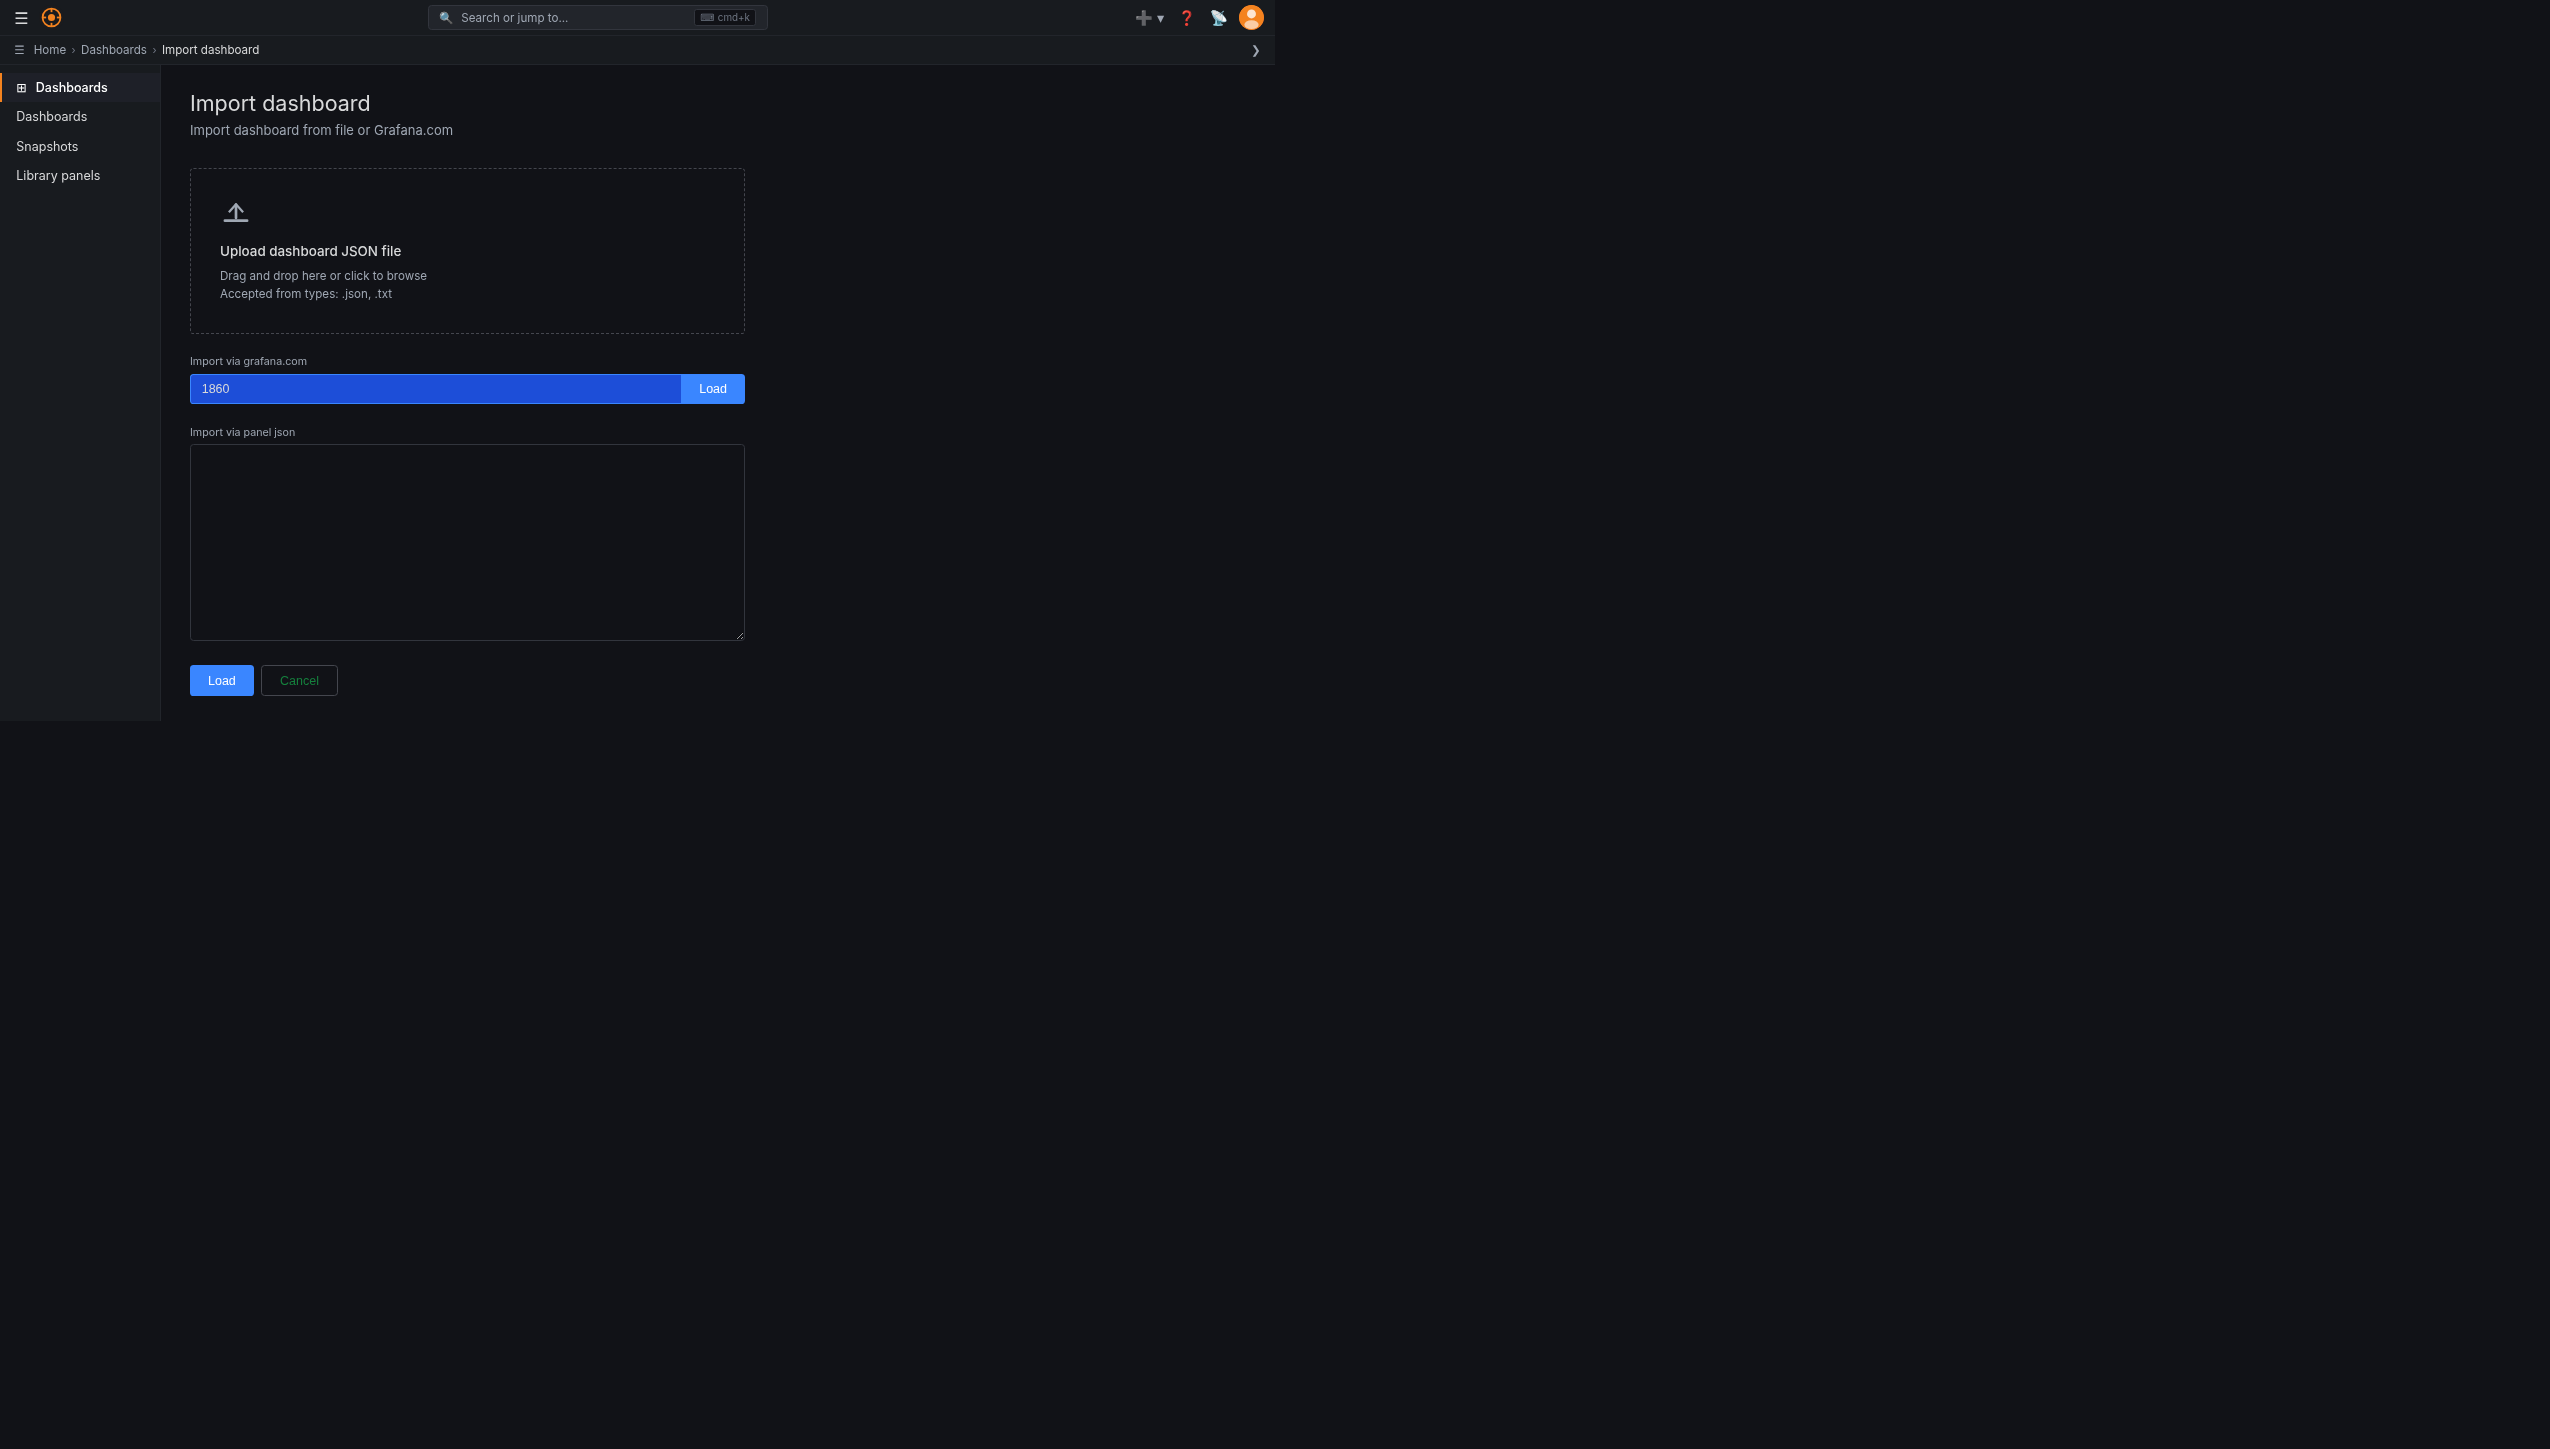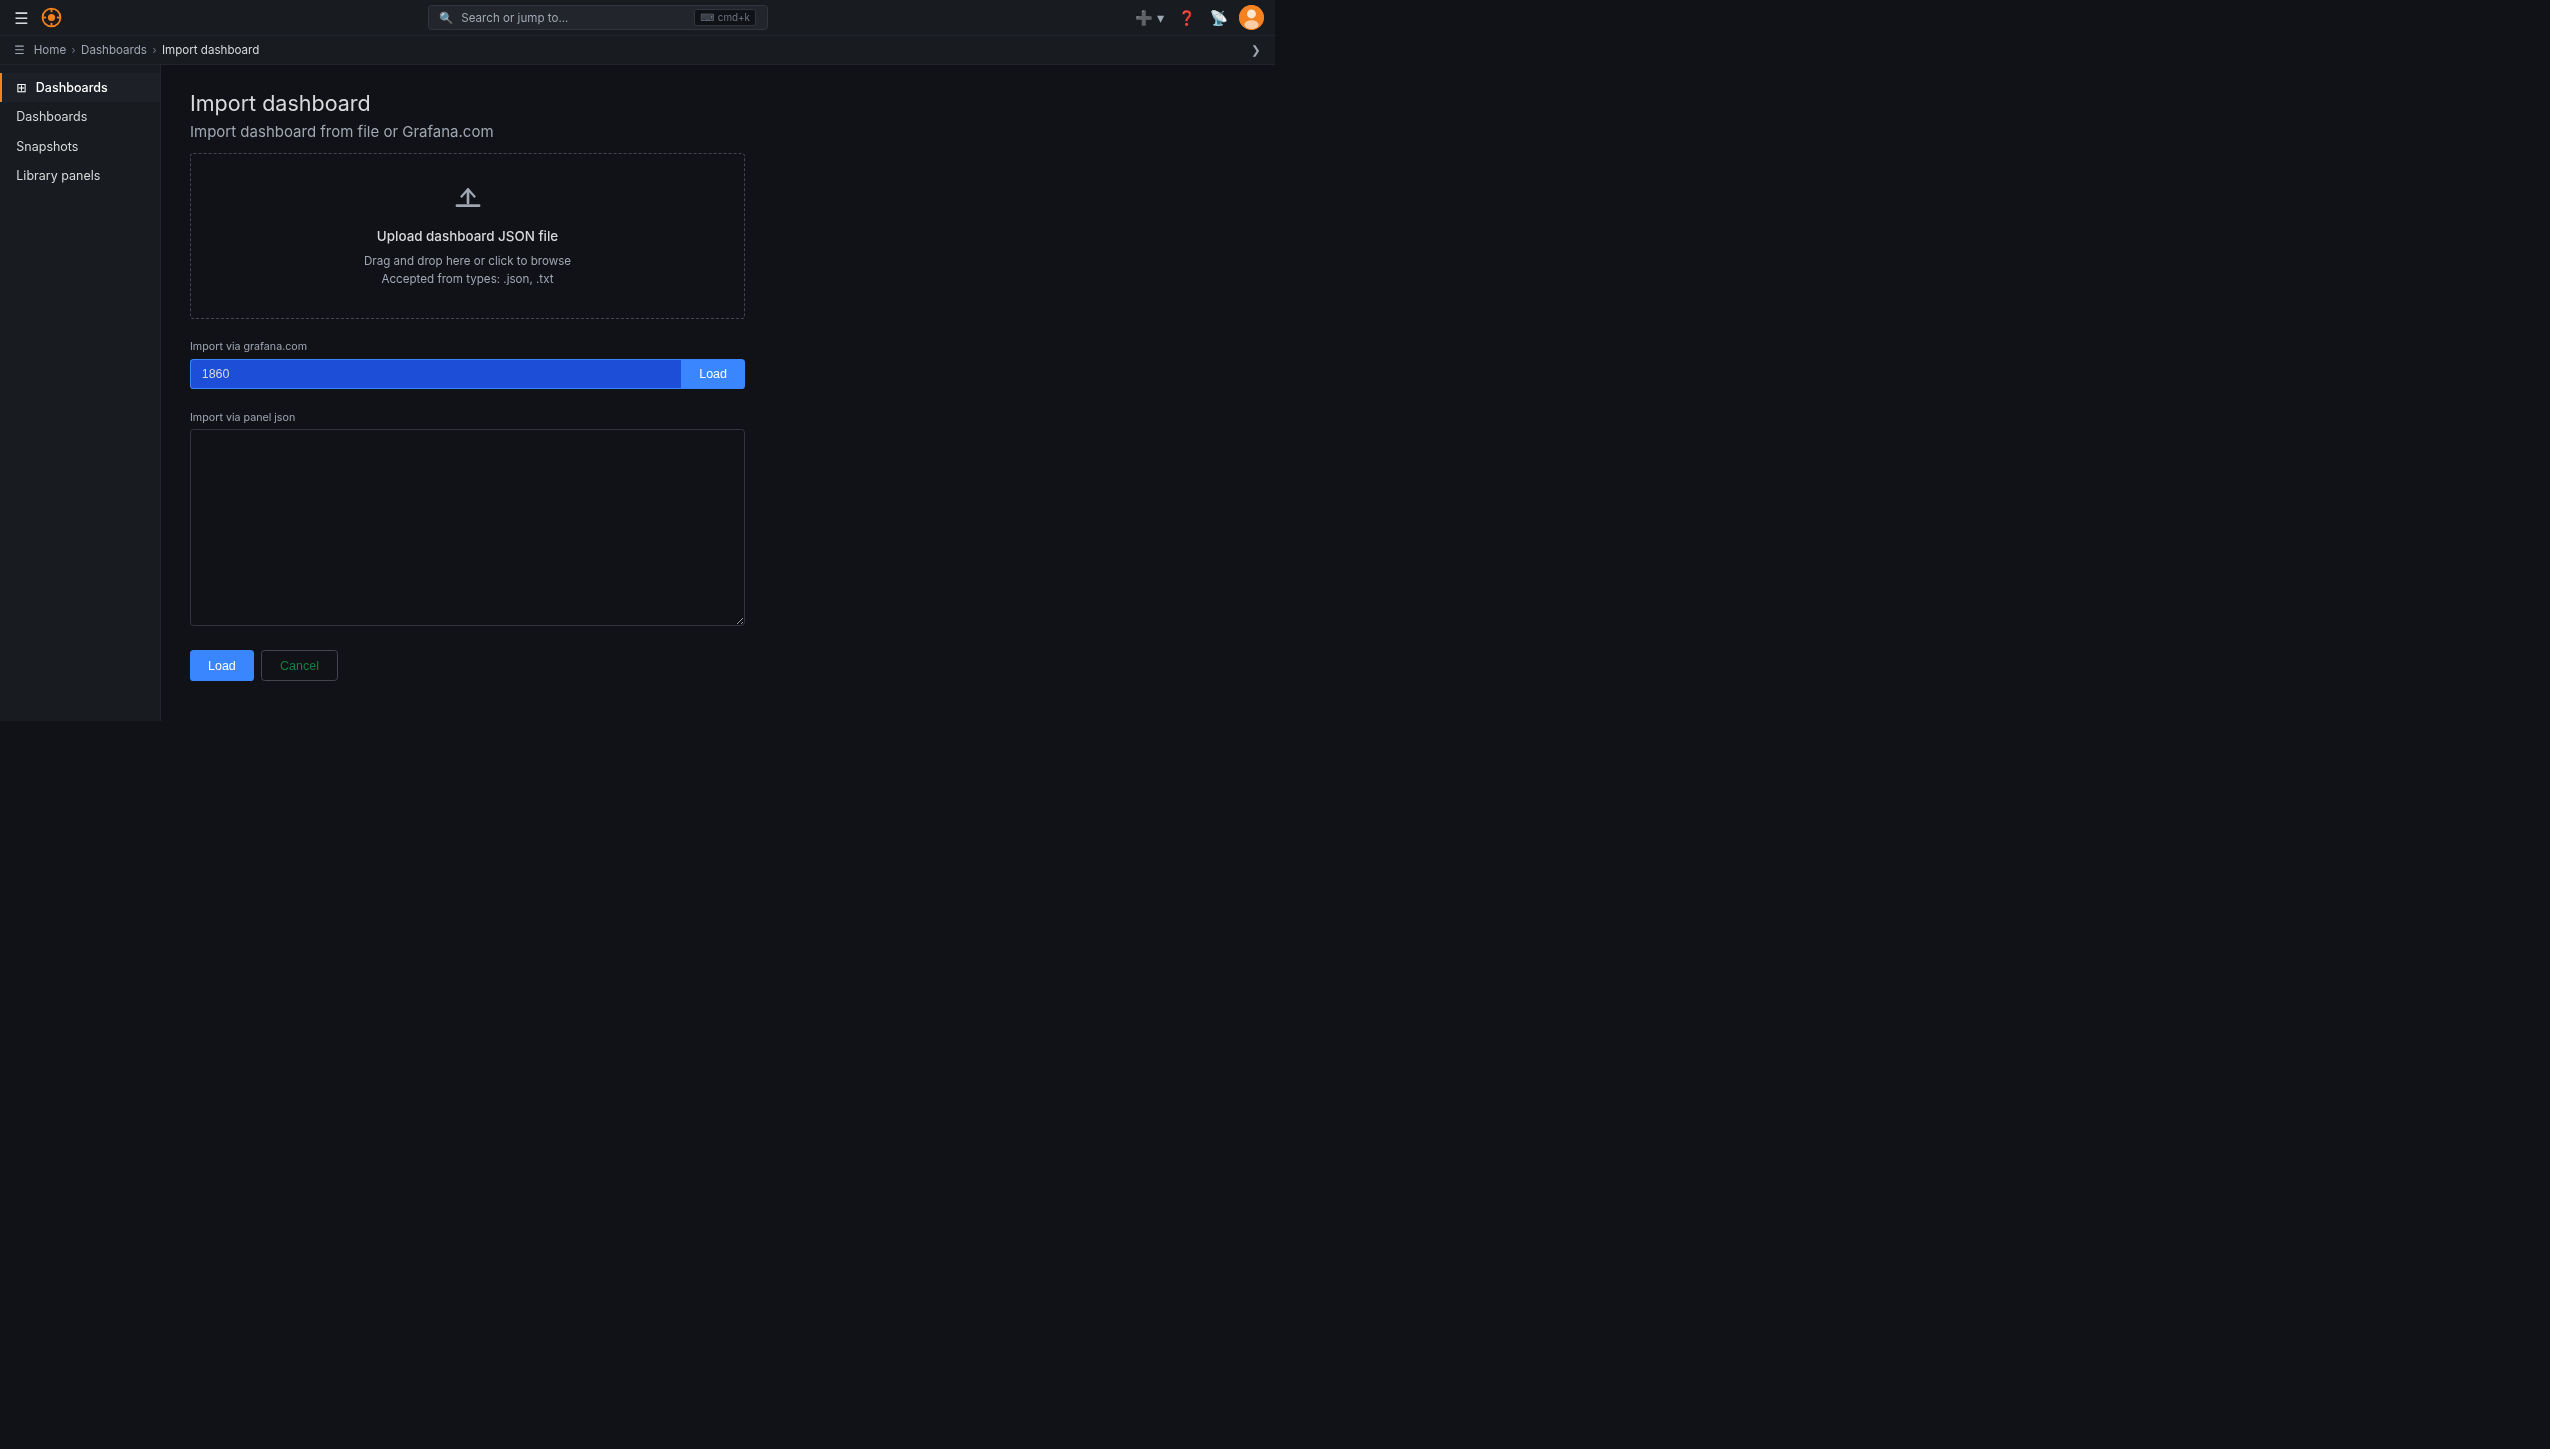--- a/index.html
+++ b/index.html
@@ -176,31 +176,30 @@
     }
 
     .page-title {
       font-size: 21.5px;
       font-weight: 400;
       color: #d8d9da;
       margin-bottom: 5.4px;
     }
 
     .page-subtitle {
-      font-size: 15px;
-      color: #9fa7b3;
-      margin-bottom: 12px;
+      font-size: 13px;
+      color: #9fa7b3;
+      margin-bottom: 30px;
     }
 
     
     .upload-area {
       border: 0.9px dashed #44464e;
       border-radius: 3.6px;
       padding: 29px;
-      text-align: center;
       margin-bottom: 21.5px;
       cursor: pointer;
       background-color: #111217;
       max-width: 555px;
     }
 
     .upload-title {
       font-size: 13.4px;
       font-weight: 500;
       color: #d8d9da;

